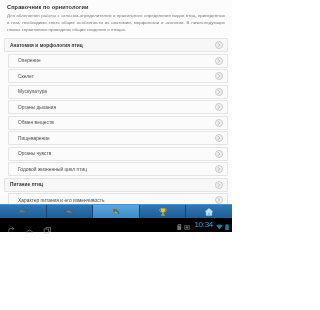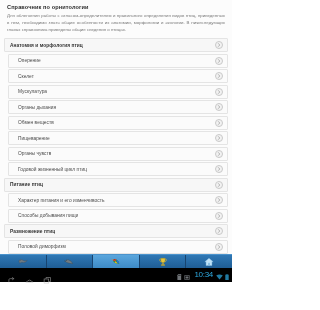--- a/index.html
+++ b/index.html
@@ -2,21 +2,21 @@
 <html><head>
 <meta charset="utf-8">
 <style>
   * { margin:0; padding:0; box-sizing:border-box; }
   html,body { width:232px; height:310px; overflow:hidden; }
   body {
     font-family:"Liberation Sans", sans-serif;
     background:#ffffff;
     -webkit-font-smoothing:antialiased;
   }
-  #app { position:relative; width:232px; height:282px; background:#5eead4; }
+  #app { position:relative; width:232px; height:232px; background:#5eead4; }
 
   
   .content {
     position:absolute; left:0; top:0; right:0; bottom:28px;
     background:#fcfcfc; overflow:hidden;
   }
 
   .page-title {
     font-size:5.6px; font-weight:bold; color:#2d2d2d;
     padding:4px 7px 3px 7px; letter-spacing:0.1px;

